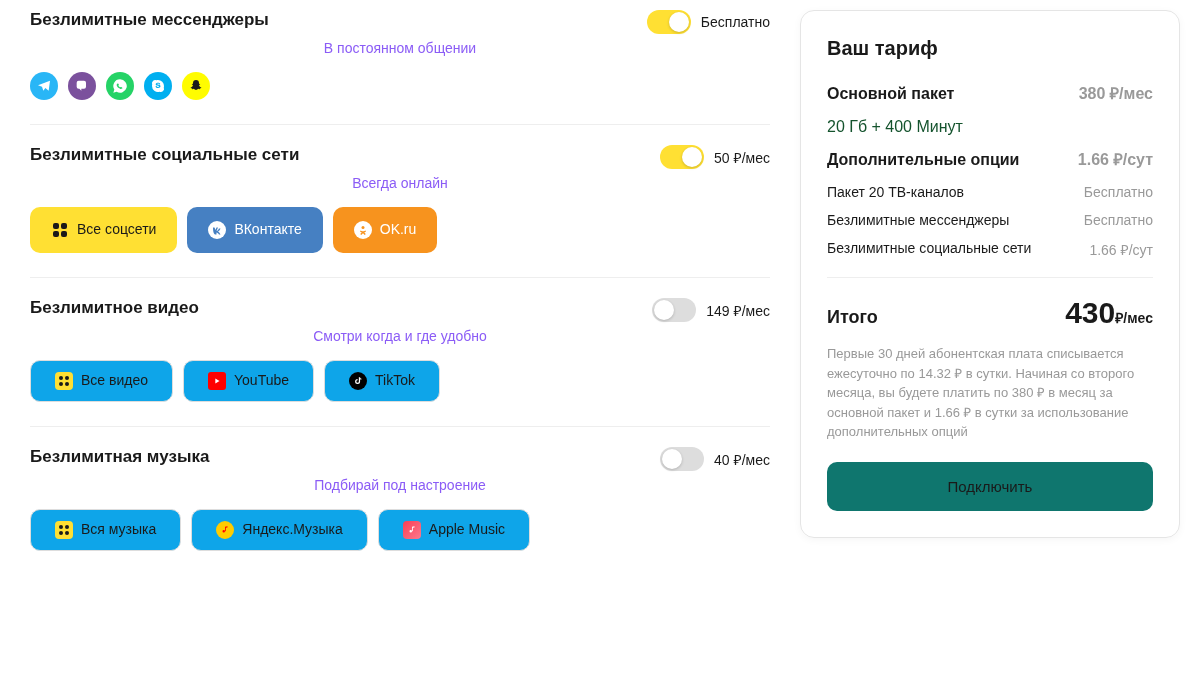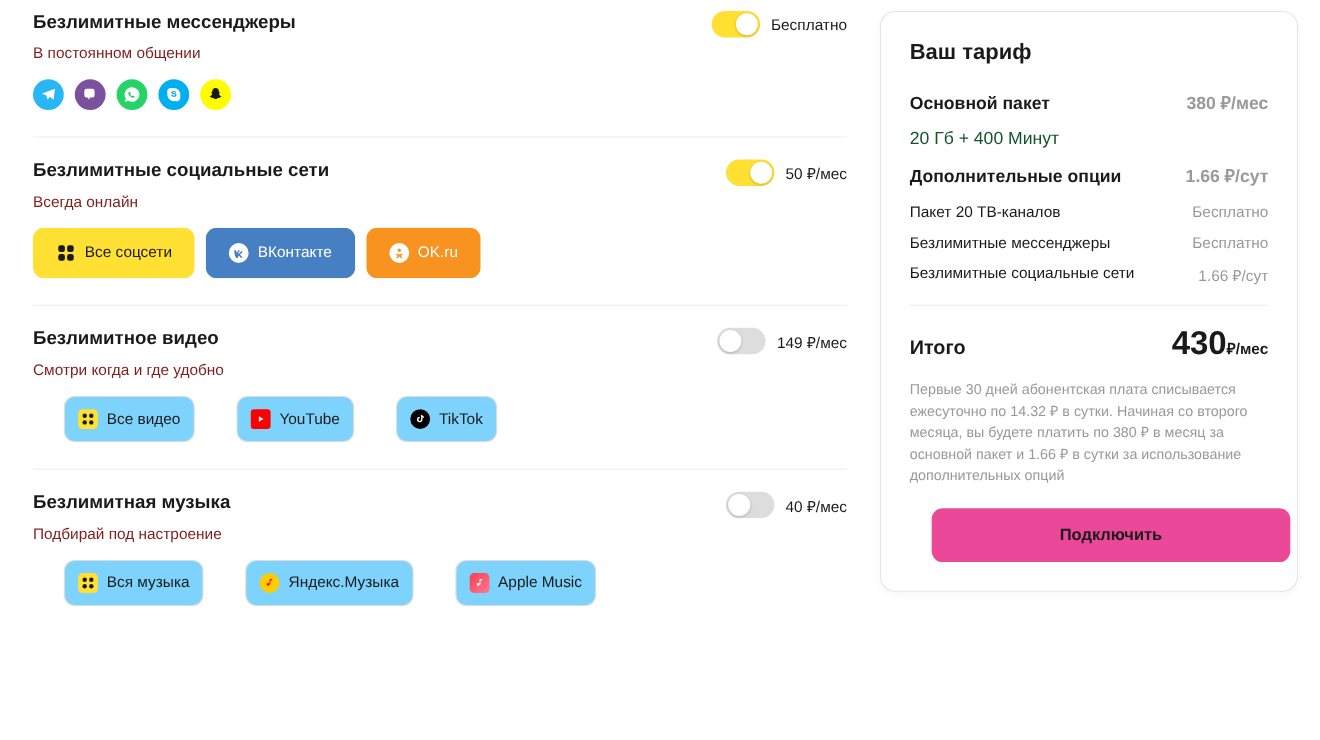--- a/index.html
+++ b/index.html
@@ -5,58 +5,58 @@
 * { margin: 0; padding: 0; box-sizing: border-box; }
 body { font-family: -apple-system, BlinkMacSystemFont, 'Segoe UI', Arial, sans-serif; background: #fff; color: #1a1a1a; }
 .container { display: flex; width: 1200px; height: 589px; padding: 10px 20px 10px 30px; gap: 30px; }
 .left { flex: 1; display: flex; flex-direction: column; }
 .right { width: 380px; }
 
 .option-section { padding: 0 0 24px 0; border-bottom: 1px solid #eee; margin-bottom: 20px; }
 .option-section:last-child { border-bottom: none; margin-bottom: 0; }
 .option-head { display: flex; justify-content: space-between; align-items: flex-start; margin-bottom: 6px; }
 .option-title { font-size: 17px; font-weight: 600; color: #1a1a1a; }
-.option-sub { font-size: 14px; color: #7f1d1d; margin-bottom: 16px; }
+.option-sub { font-size: 14px; color: #8b5cf6; margin-bottom: 16px; text-align: center; }
 .toggle-wrap { display: flex; align-items: center; gap: 10px; }
 .toggle { width: 44px; height: 24px; border-radius: 12px; position: relative; cursor: pointer; }
 .toggle.on { background: #ffe033; }
 .toggle.off { background: #ddd; }
 .toggle .knob { width: 20px; height: 20px; border-radius: 50%; background: #fff; position: absolute; top: 2px; box-shadow: 0 1px 3px rgba(0,0,0,0.2); }
 .toggle.on .knob { right: 2px; }
 .toggle.off .knob { left: 2px; }
 .toggle-label { font-size: 14px; color: #1a1a1a; }
 
 .icon-row { display: flex; gap: 10px; }
 .app-icon { width: 28px; height: 28px; border-radius: 50%; display: flex; align-items: center; justify-content: center; }
 .app-icon svg { width: 16px; height: 16px; fill: #fff; }
 
 .chip-row { display: flex; gap: 10px; flex-wrap: wrap; }
 .chip { display: flex; gap: 8px; padding: 13px 20px; border-radius: 10px; font-size: 14px; font-weight: 500; cursor: pointer; border: 1px solid transparent; }
 .chip.yellow { background: #ffe033; color: #1a1a1a; }
 .chip.blue { background: #4680c2; color: #fff; }
 .chip.orange { background: #f7931e; color: #fff; }
-.chip.outline { background: #7dd3fc; border: 1px solid #ddd; color: #1a1a1a; padding: 11px 12px; margin-left: 28px; }
+.chip.outline { background: #0ea5e9; border: 1px solid #ddd; color: #1a1a1a; padding: 11px 24px; }
 .chip-icon { width: 18px; height: 18px; border-radius: 4px; display: flex; align-items: center; justify-content: center; flex-shrink: 0; }
 
 .card { border: 1px solid #e5e5e5; border-radius: 14px; padding: 26px; box-shadow: 0 2px 8px rgba(0,0,0,0.04); }
 .card-title { font-size: 20px; font-weight: 700; margin-bottom: 22px; }
 .card-row { display: flex; justify-content: space-between; align-items: baseline; margin-bottom: 12px; }
 .card-row.header { margin-bottom: 14px; }
 .card-row .label { font-size: 16px; font-weight: 700; }
 .card-row .value { font-size: 16px; font-weight: 700; color: #999; }
 .card-sub { font-size: 16px; color: #14532d; margin-bottom: 12px; }
 .opt-row { display: flex; justify-content: space-between; font-size: 14px; margin-bottom: 12px; }
 .opt-row .oval { color: #999; }
 .divider { height: 1px; background: #eee; margin: 18px 0; }
 .total-row { display: flex; justify-content: space-between; align-items: baseline; margin-bottom: 14px; }
 .total-label { font-size: 18px; font-weight: 700; }
 .total-value { font-size: 30px; font-weight: 800; }
 .total-suffix { font-size: 14px; font-weight: 600; margin-left: 0; }
 .disclaimer { font-size: 13px; color: #999; line-height: 1.5; margin-bottom: 20px; }
-.connect-btn { width: 100%; padding: 16px; background: #ec4899; border: none; border-radius: 10px; font-size: 15px; font-weight: 700; color: #1a1a1a; cursor: pointer; margin-left: 20px; }
+.connect-btn { width: 100%; padding: 16px; background: #0f766e; border: none; border-radius: 10px; font-size: 15px; font-weight: 400; color: #1a1a1a; cursor: pointer; }
 
 .grid-icon { display: grid; grid-template-columns: 1fr 1fr; gap: 2px; width: 14px; height: 14px; }
 .grid-icon span { background: currentColor; border-radius: 2px; }
 </style>
 </head>
 <body>
 
 <div class="container">
   <div class="left">
 

